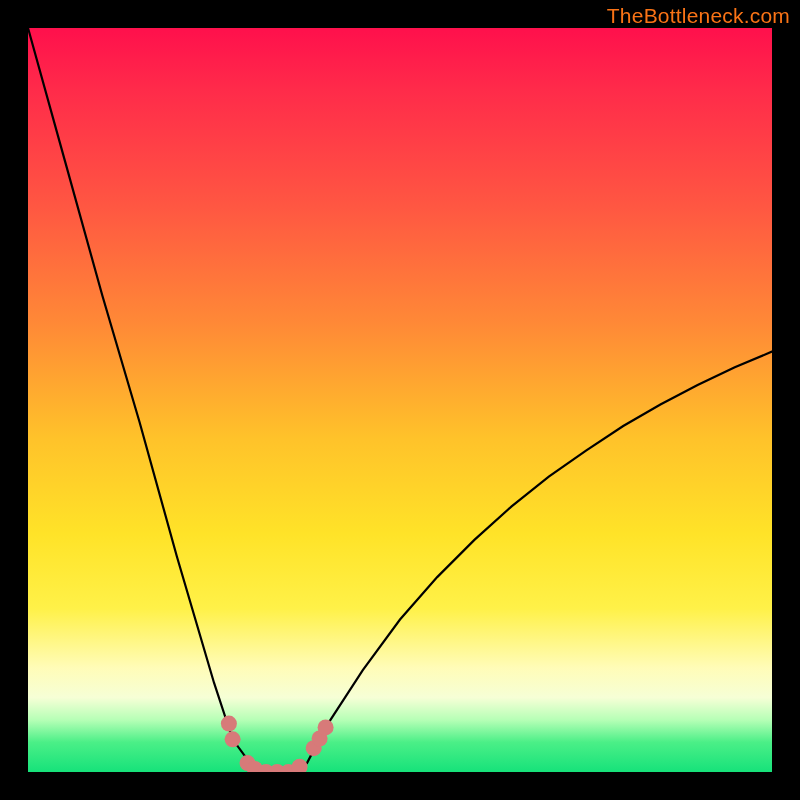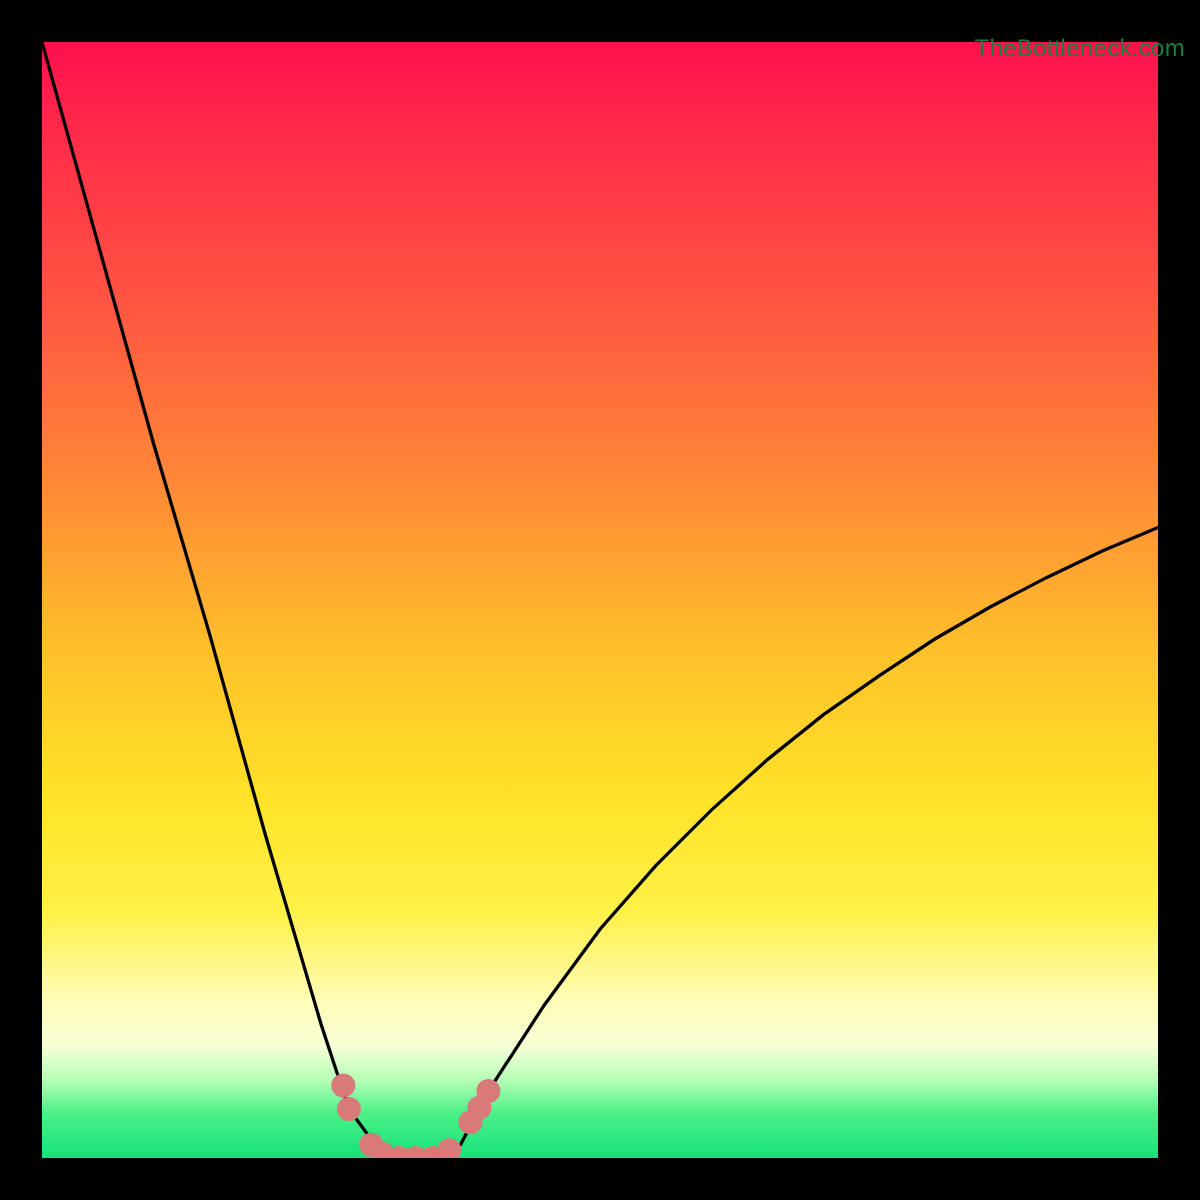--- a/index.html
+++ b/index.html
@@ -47,26 +47,25 @@
     left: 0;
     top: 0;
     width: 744px;
     height: 744px;
     pointer-events: none;
   }
   .watermark {
     position: absolute;
     top: 4px;
     right: 10px;
-    color: #15803d;
-    font-size: 16px;
+    color: #f97316;
+    font-size: 21px;
     font-weight: 500;
     letter-spacing: 0.2px;
     font-family: Arial, Helvetica, sans-serif;
-    margin-top: 20px;
   }
 </style>
 </head>
 <body>
 
 <div class="frame">
   <div class="plot">
     <svg class="curve" viewBox="0 0 744 744" preserveAspectRatio="none">
       <path id="curve-path" fill="none" stroke="#000" stroke-width="2.2" stroke-linecap="round" d="M0.0 0.0 L37.2 133.9 L74.4 267.8 L111.6 394.3 L148.8 528.2 L186.0 654.7 L204.6 711.3 L223.2 736.6 L241.8 744.0 L260.4 744.0 L279.0 735.1 L297.6 699.4 L334.8 642.1 L372.0 591.5 L409.2 549.1 L446.4 511.9 L483.6 478.4 L520.8 448.6 L558.0 422.6 L595.2 398.0 L632.4 376.5 L669.6 357.1 L706.8 339.3 L744.0 323.6 "></path>
       <g id="marker-group">

